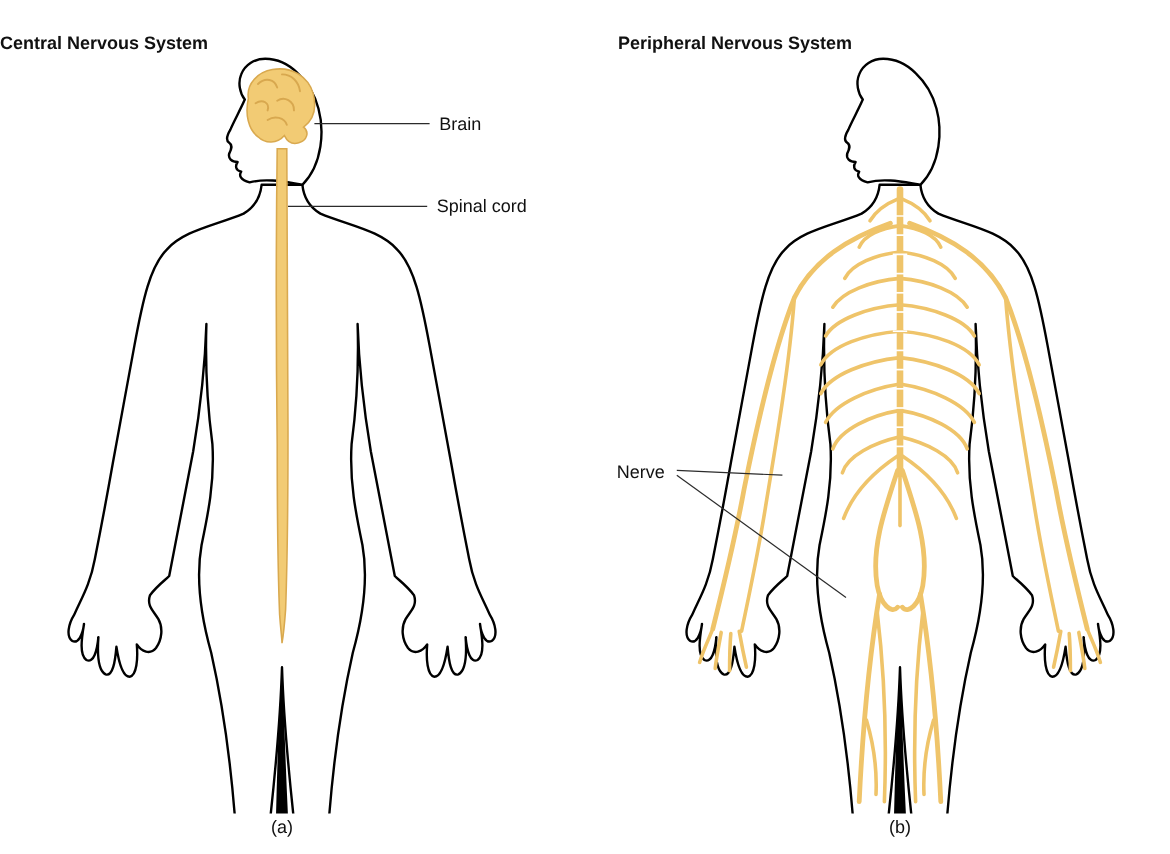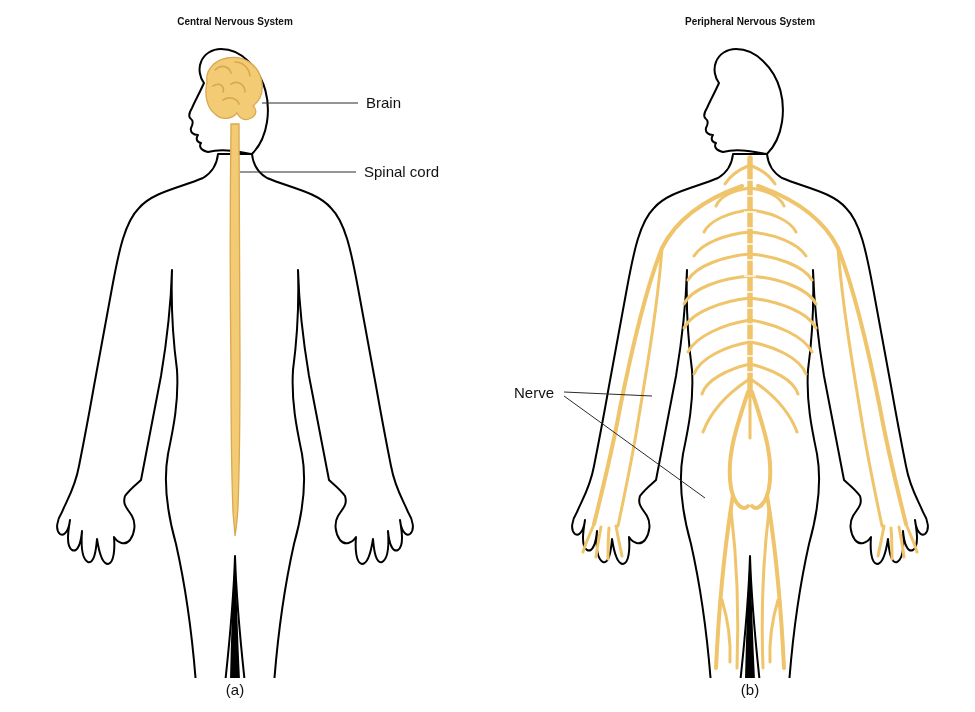--- a/index.html
+++ b/index.html
@@ -1,21 +1,21 @@
 <!DOCTYPE html>
 <html><head>
 <meta charset="utf-8">
 <style>
   html,body{margin:0;padding:0;background:#fff;}
   .stage{
     position:relative;width:975px;height:712px;background:#ffffff;overflow:hidden;
     font-family:"Liberation Sans",sans-serif;color:#111;
   }
   .panel-title{
-    position:absolute;top:16px;font-size:10px;font-weight:bold;text-align:center;
+    position:absolute;top:28px;font-size:15px;font-weight:bold;
   }
   .panel-title.left{left:0;width:470px;}
   .panel-title.right{left:515px;width:470px;}
   .panel-caption{
     position:absolute;top:681px;font-size:15px;text-align:center;
   }
   .panel-caption.left{left:0;width:470px;}
   .panel-caption.right{left:515px;width:470px;}
   svg{position:absolute;overflow:hidden;}
   .outline{fill:#ffffff;stroke:#000000;stroke-width:2;stroke-linejoin:round;stroke-linecap:round;}

